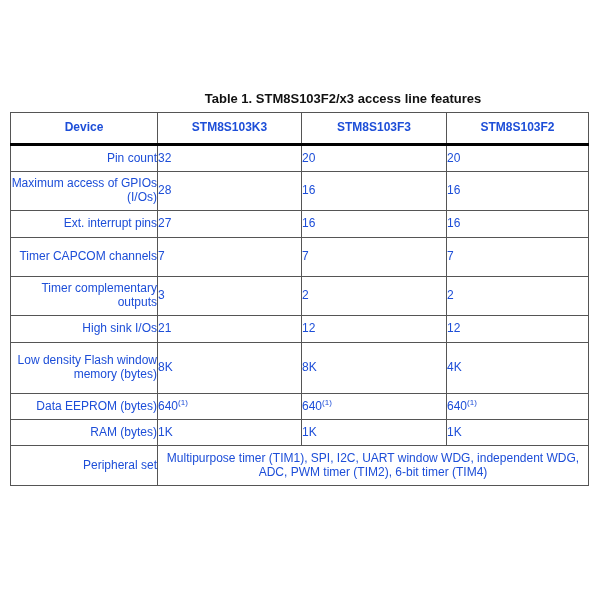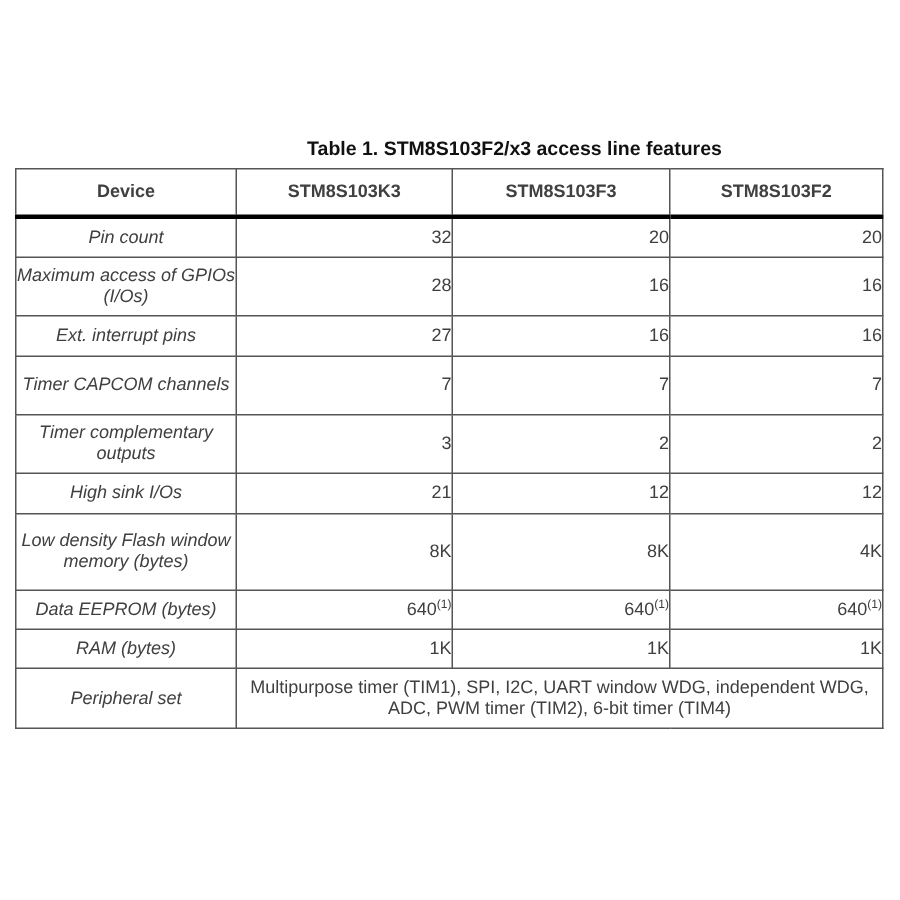--- a/index.html
+++ b/index.html
@@ -27,21 +27,21 @@
     padding-left: 43px;
   }
   table.features {
     position: absolute;
     top: 112px;
     left: 10px;
     width: 578px;
     border-collapse: collapse;
     table-layout: fixed;
     font-size: 12px;
-    color: #404040;
+    color: #1d4ed8;
   }
   table.features col.c0 { width: 147px; }
   table.features col.c1 { width: 144px; }
   table.features col.c2 { width: 145px; }
   table.features col.c3 { width: 142px; }
   table.features th,
   table.features td {
     border: 1px solid #555555;
     vertical-align: middle;
     line-height: 1.15;
@@ -50,26 +50,25 @@
   table.features {
     border: 1px solid #3a3a3a;
   }
   table.features thead th {
     font-weight: bold;
     text-align: center;
     height: 26px;
     border-bottom: 3px solid #000000;
   }
   td.label-cell {
-    text-align: center;
+    text-align: right;
     padding: 2px 12px 2px 6px;
-    font-style: italic;
   }
   td.value-cell {
-    text-align: right;
+    text-align: left;
   }
   td.span-cell {
     text-align: center;
     padding: 2px 10px;
   }
   sup {
     font-size: 8px;
     line-height: 0;
   }
   

